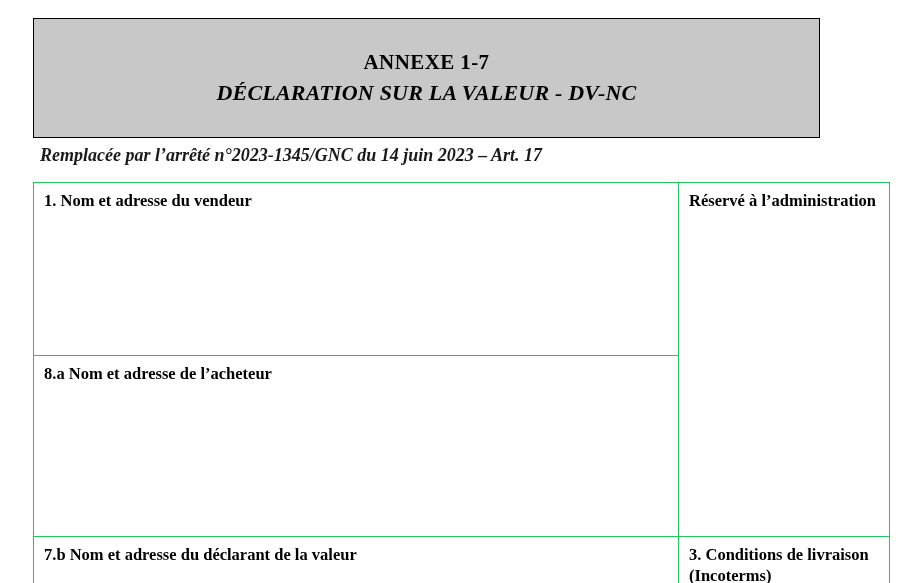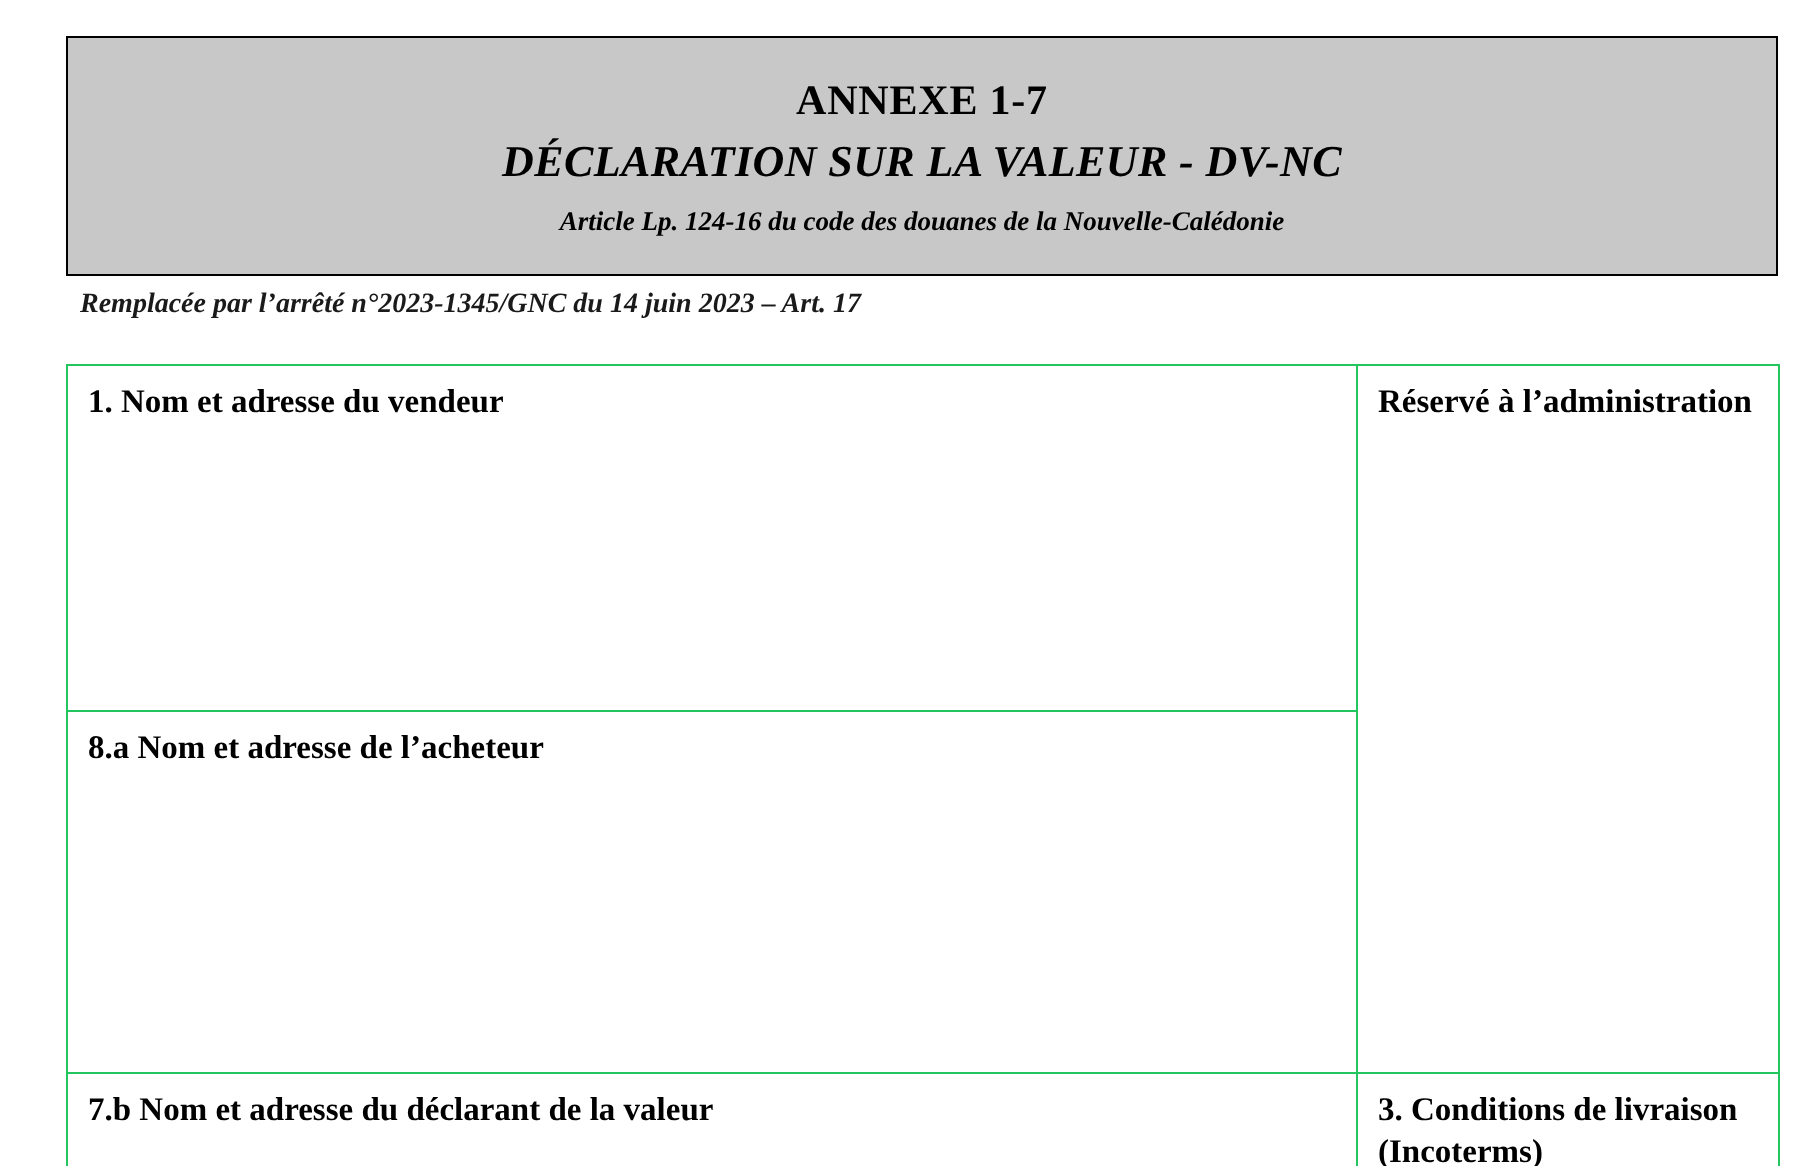--- a/index.html
+++ b/index.html
@@ -19,21 +19,21 @@
     width: 901px;
     height: 583px;
     background: #ffffff;
   }
 
   
   .banner {
     position: absolute;
     left: 33px;
     top: 18px;
-    width: 856px;
+    width: 787px;
     height: 120px;
     background: #c8c8c8;
     border: 1px solid #000000;
     box-sizing: border-box;
     display: flex;
     flex-direction: column;
     align-items: center;
     justify-content: center;
   }
   .banner-line1 {
@@ -65,21 +65,21 @@
   }
 
   
   .subnote {
     position: absolute;
     left: 40px;
     top: 145px;
     font-family: "Liberation Serif", serif;
     font-style: italic;
     font-weight: bold;
-    font-size: 14px;
+    font-size: 18px;
     color: #1a1a1a;
     white-space: nowrap;
   }
 
   
   .form-table {
     position: absolute;
     left: 33px;
     top: 182px;
     width: 856px;
@@ -114,21 +114,20 @@
   }
 </style>
 </head>
 <body>
 
 <div class="page">
 
   <div class="banner">
     <div class="banner-line1">ANNEXE 1-7</div>
     <div class="banner-line2">DÉCLARATION SUR LA VALEUR - DV-NC</div>
-    <div class="banner-line3">Article Lp. 124-16 du code des douanes de la Nouvelle-Calédonie</div>
   </div>
 
   <div class="subnote">Remplacée par l’arrêté n°2023-1345/GNC du 14 juin 2023 – Art. 17</div>
 
   <table class="form-table">
     <colgroup>
       <col class="col-left">
       <col class="col-right">
     </colgroup>
     <tbody>

